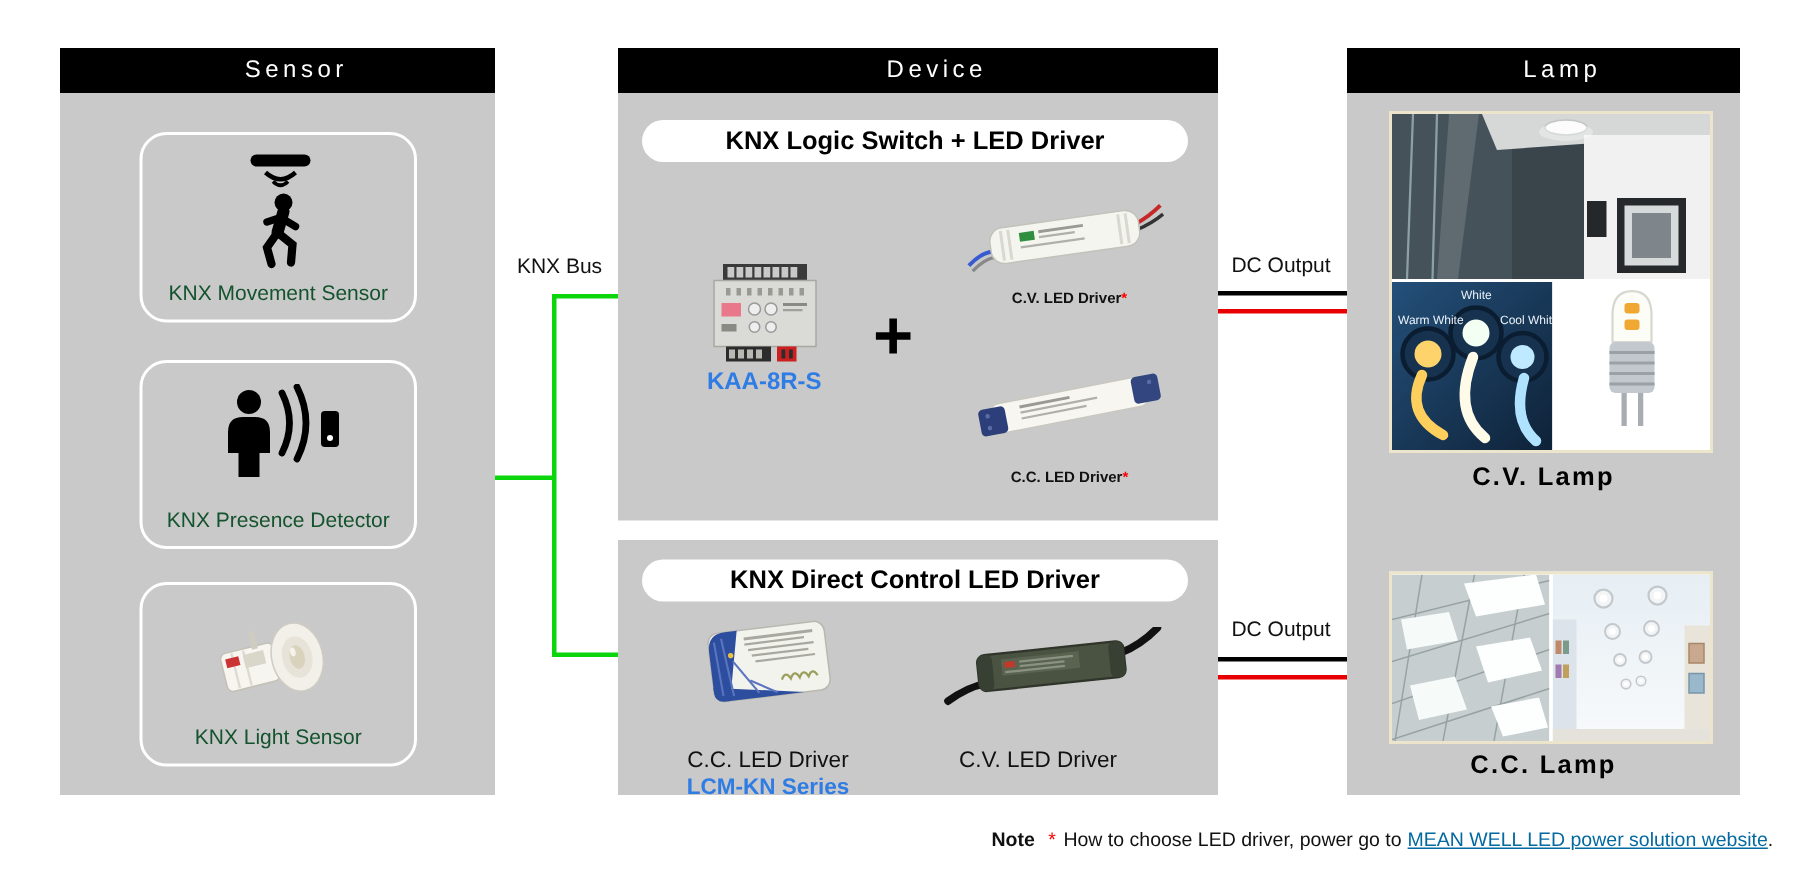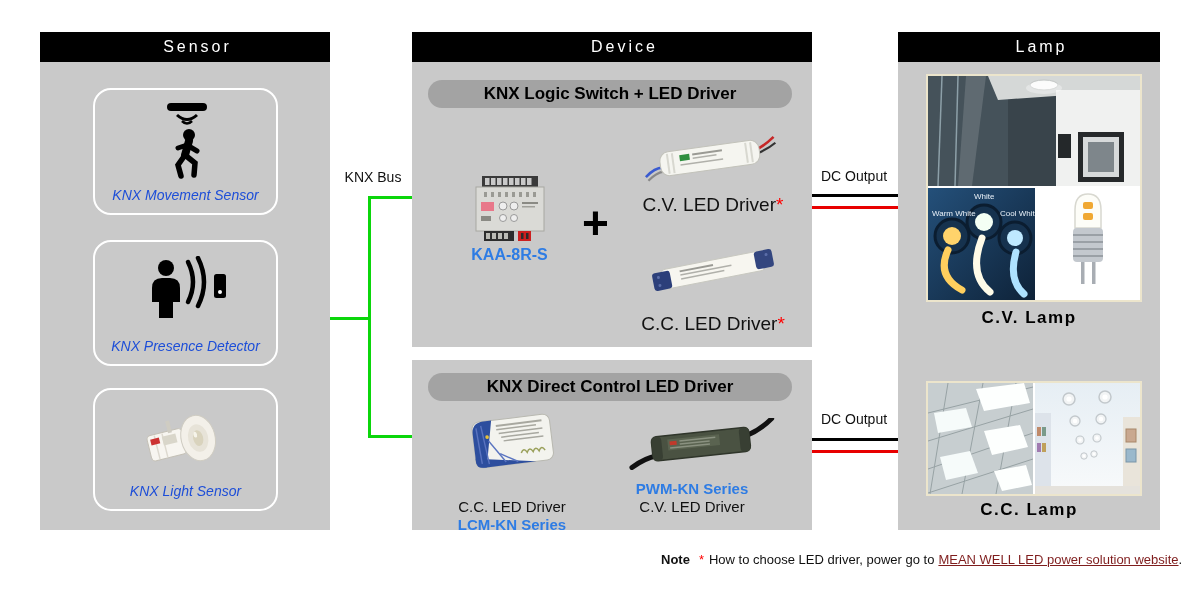--- a/index.html
+++ b/index.html
@@ -7,27 +7,27 @@
   #canvas { position:relative; width:1200px; height:591px; background:#fff; overflow:hidden; }
 
   .col-header { position:absolute; height:30px; background:#000; color:#fff;
     font-size:16px; letter-spacing:3px; text-align:center; line-height:30px;padding-left:25px; }
   .col-panel  { position:absolute; background:#c9c9c9; }
 
   
   .sensor-card { position:absolute; left:53px; width:185px; border:2px solid #fff;
     border-radius:18px; display:flex; flex-direction:column; align-items:center; }
   .sensor-card .icon-area { flex:1; display:flex; align-items:center; justify-content:center; width:100%; }
-  .sensor-card .card-label { font-size:14px; color:#1d4ed8; padding-bottom:10px;font-style:italic; }
+  .sensor-card .card-label { font-size:14px; color:#14532d; padding-bottom:10px; }
 
   
-  .banner { position:absolute; left:16px; width:364px; height:28px; background:#a3a3a3;
+  .banner { position:absolute; left:16px; width:364px; height:28px; background:#ffffff;
     border-radius:14px; text-align:center; line-height:28px; font-weight:bold; font-size:17px; color:#000; }
 
-  .prod-label { position:absolute; text-align:center; font-size:19px; color:#111; }
+  .prod-label { position:absolute; text-align:center; font-size:10px; color:#111;font-weight:bold; }
   .prod-label .ast { color:#ff0000; }
   .blue-name { position:absolute; text-align:center; font-size:15px; font-weight:bold; color:#2e7ce4; }
   .black-type { position:absolute; text-align:center; font-size:15px; color:#111; }
   .kaa-name { position:absolute; text-align:center; font-size:16px; font-weight:bold; color:#2e7ce4; }
   .plus-sign { position:absolute; font-size:46px; font-weight:bold; color:#000; line-height:46px; }
 
   
   .line { position:absolute; }
   .green { background:#0bd60b; }
   .blackw { background:#000; }
@@ -39,21 +39,21 @@
     display:flex; flex-direction:column; gap:2px; }
   .photo-row { display:flex; gap:2px; flex:1; }
   .photo { overflow:hidden; position:relative; }
   .lamp-label { position:absolute; left:0; width:262px; text-align:center;
     font-size:17px; font-weight:bold; letter-spacing:1.5px; color:#000; }
 
   
   .note { position:absolute; left:625px; top:552px; font-size:13px; color:#111; white-space:nowrap; }
   .note b { font-weight:bold; margin-right:9px;margin-left:36px; }
   .note .ast { color:#ff0000; margin-right:5px; }
-  .note a { color:#7f1d1d; text-decoration:underline; cursor:pointer; margin-left:4px; }
+  .note a { color:#0369a1; text-decoration:underline; cursor:pointer; margin-left:4px; }
 
   svg { display:block; }
 </style>
 </head>
 <body>
 
 <div id="canvas">
 
   <div class="col-header" style="left:40px; top:32px; width:290px;">Sensor</div>
   <div class="col-panel" style="left:40px; top:62px; width:290px; height:468px;">
@@ -251,21 +251,20 @@
           <rect x="24" y="14" width="10" height="24" rx="4" fill="#383f33"></rect>
           <rect x="112" y="14" width="10" height="24" rx="4" fill="#383f33"></rect>
           <rect x="40" y="18" width="52" height="11" fill="#5a6350"></rect>
           <rect x="42" y="20" width="7" height="4" fill="#c0392b"></rect>
           <rect x="52" y="20" width="36" height="1.5" fill="#8a9180"></rect>
           <rect x="52" y="23" width="30" height="1.5" fill="#8a9180"></rect>
           <rect x="42" y="26" width="40" height="1.5" fill="#8a9180"></rect>
         </g>
       </svg>
     </div>
-    <div class="blue-name" style="left:190px; top:120px; width:180px;">PWM-KN Series</div>
     <div class="black-type" style="left:190px; top:138px; width:180px;">C.V. LED Driver</div>
   </div>
 
   <div class="bus-label" style="left:810px; top:168px; width:88px;">DC Output</div>
   <div class="line blackw" style="left:812px; top:194px; width:86px; height:3px;"></div>
   <div class="line redw" style="left:812px; top:206px; width:86px; height:3px;"></div>
 
   <div class="bus-label" style="left:810px; top:411px; width:88px;">DC Output</div>
   <div class="line blackw" style="left:812px; top:438px; width:86px; height:3px;"></div>
   <div class="line redw" style="left:812px; top:450px; width:86px; height:3px;"></div>

